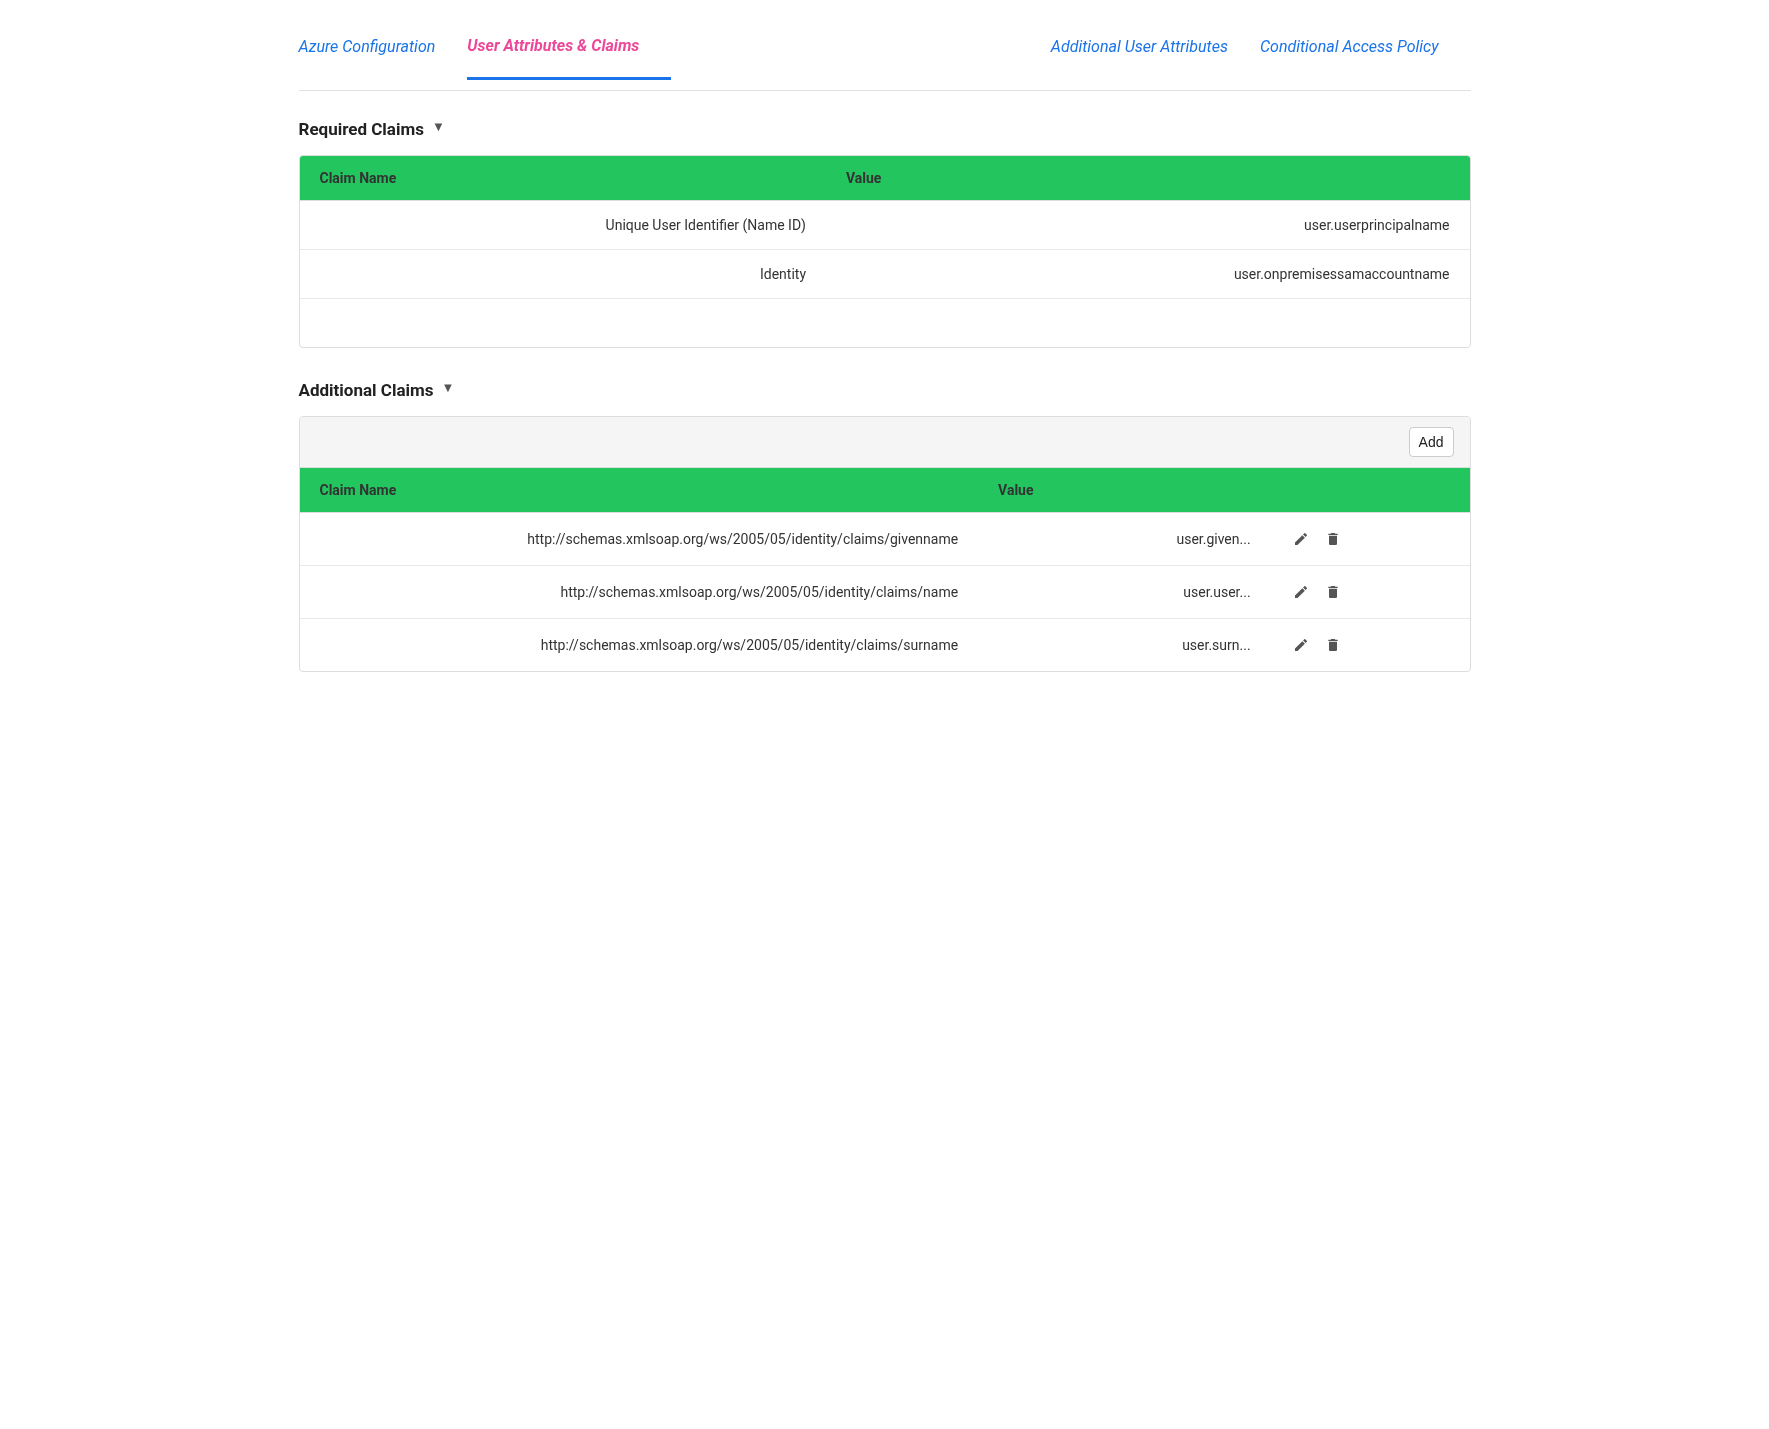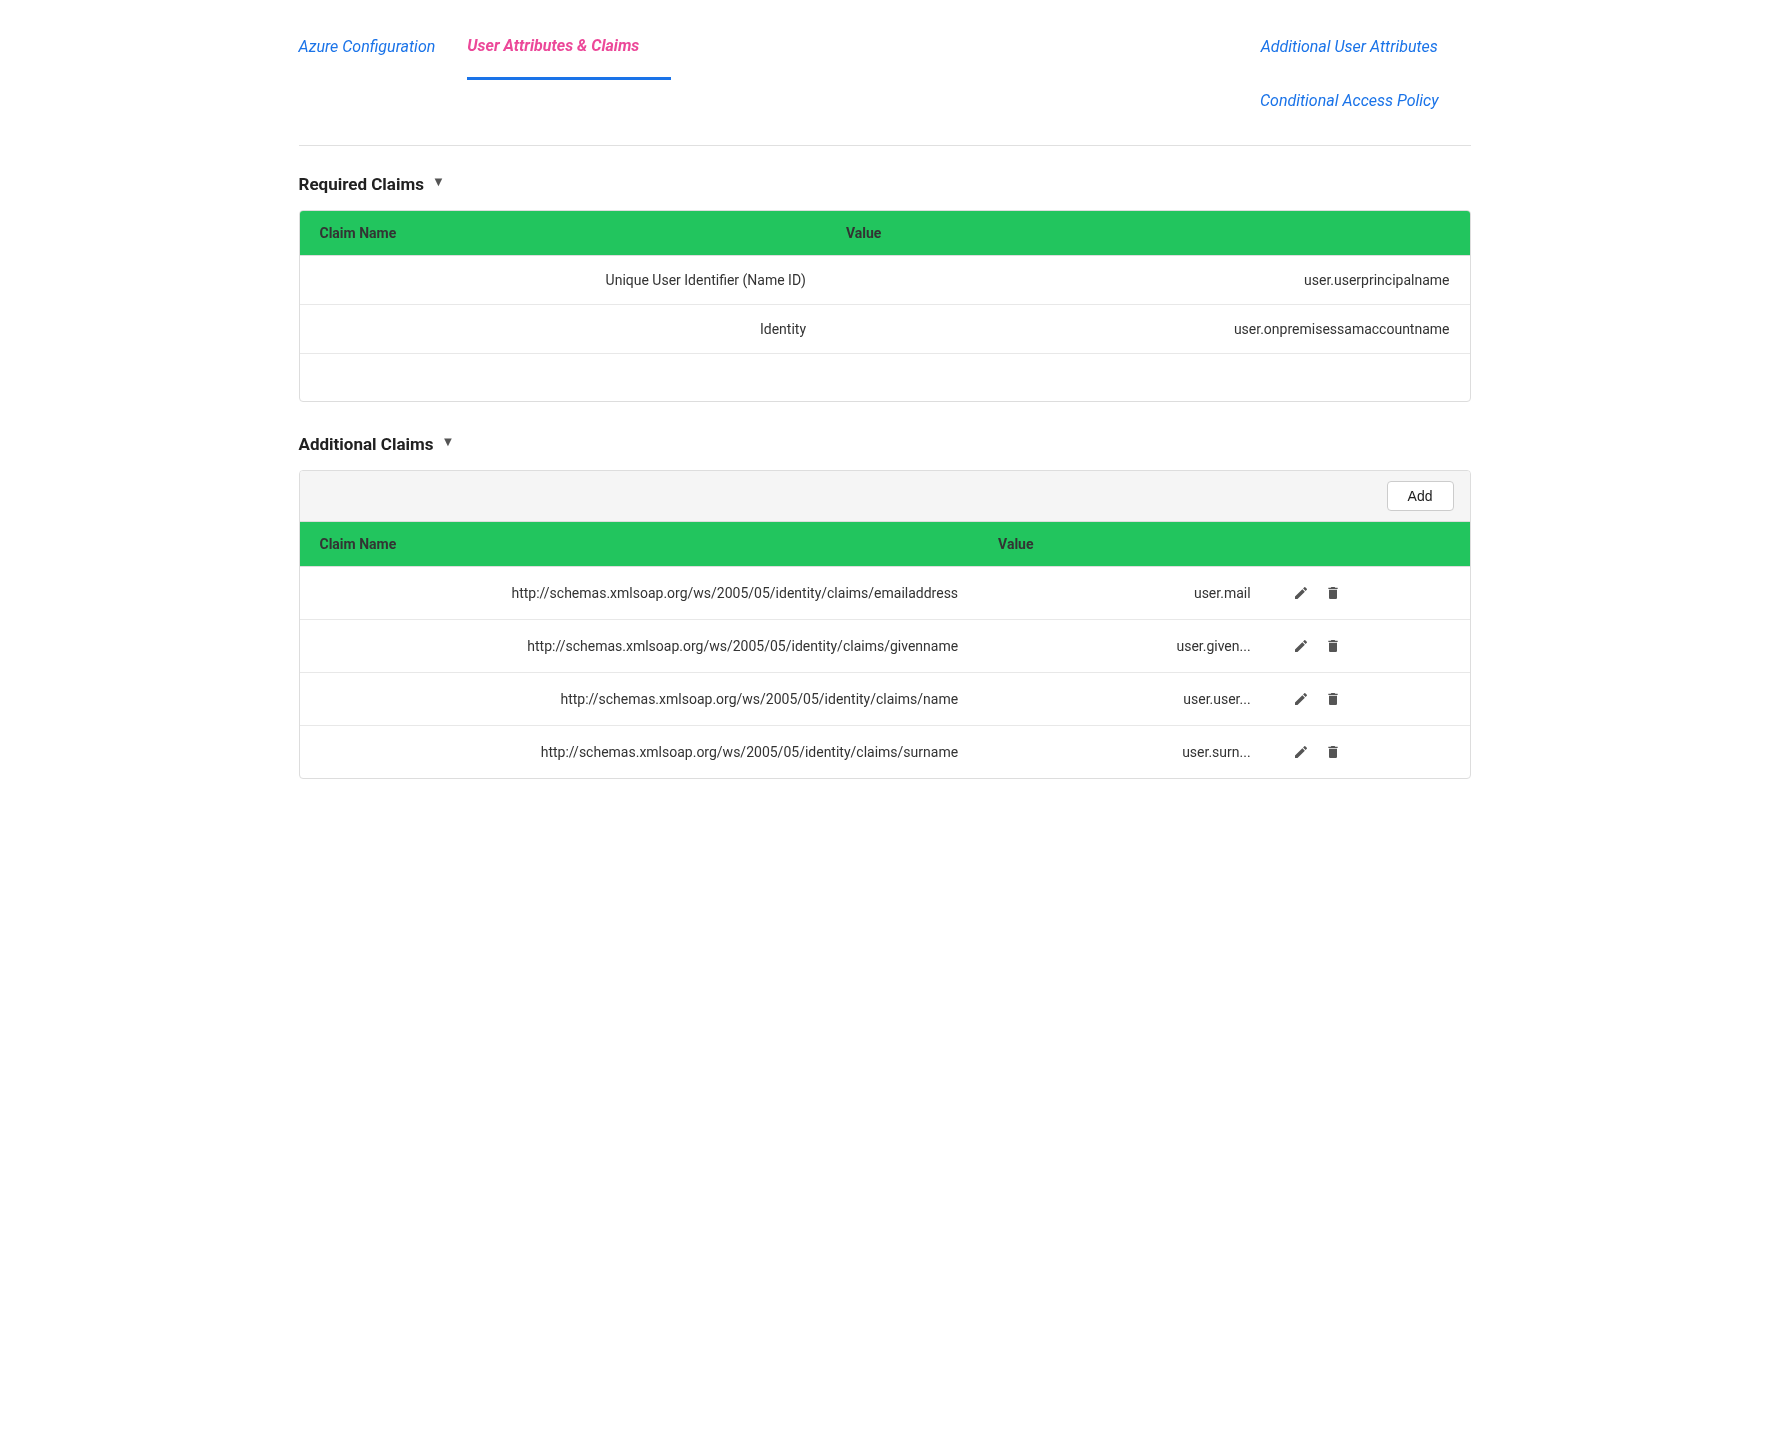--- a/index.html
+++ b/index.html
@@ -44,21 +44,21 @@
       text-align: center;
       line-height: 1.4;
     }
     .nav-item:first-child {
       padding-left: 0;
     }
     .nav-right {
       margin-left: auto;
       padding: 0 0 0 32px;
       display: flex;
-      flex-direction: column;
+      flex-direction: row;
       align-items: center;
       padding-bottom: 16px;
     }
 
     
     .section-header {
       display: flex;
       align-items: flex-start;
       font-size: 17px;
       font-weight: 700;
@@ -82,21 +82,21 @@
       background: #f5f5f5;
       padding: 10px 16px;
       display: flex;
       justify-content: flex-end;
       border-bottom: 1px solid #ddd;
     }
     .add-btn {
       background: #fff;
       border: 1px solid #ccc;
       border-radius: 4px;
-      padding: 6px 20px;
+      padding: 6px 9px;
       font-size: 14px;
       cursor: pointer;
       color: #212121;
     }
     table {
       width: 100%;
       border-collapse: collapse;
     }
     thead tr {
       background: #22c55e;
@@ -212,38 +212,20 @@
     <table class="additional-claims-table">
       <thead>
         <tr>
           <th>Claim Name</th>
           <th>Value</th>
           <th></th>
         </tr>
       </thead>
       <tbody>
         <tr>
-          <td>http://schemas.xmlsoap.org/ws/2005/05/identity/claims/emailaddress</td>
-          <td>user.mail</td>
-          <td>
-            <div class="actions-cell">
-              <button class="icon-btn" title="Edit">
-                <svg class="svg-icon" viewBox="0 0 24 24">
-                    <path d="M3 17.25V21h3.75L17.81 9.94l-3.75-3.75L3 17.25zM20.71 7.04a1 1 0 0 0 0-1.41l-2.34-2.34a1 1 0 0 0-1.41 0l-1.83 1.83 3.75 3.75 1.83-1.83z"></path>
-                  </svg>
-              </button>
-              <button class="icon-btn" title="Delete">
-                <svg class="svg-icon" viewBox="0 0 24 24">
-                    <path d="M6 19c0 1.1.9 2 2 2h8c1.1 0 2-.9 2-2V7H6v12zM19 4h-3.5l-1-1h-5l-1 1H5v2h14V4z"></path>
-                  </svg>
-              </button>
-            </div>
-          </td>
-        </tr>
-        <tr>
           <td>http://schemas.xmlsoap.org/ws/2005/05/identity/claims/givenname</td>
           <td>user.given...</td>
           <td>
             <div class="actions-cell">
               <button class="icon-btn" title="Edit">
                 <svg class="svg-icon" viewBox="0 0 24 24">
                     <path d="M3 17.25V21h3.75L17.81 9.94l-3.75-3.75L3 17.25zM20.71 7.04a1 1 0 0 0 0-1.41l-2.34-2.34a1 1 0 0 0-1.41 0l-1.83 1.83 3.75 3.75 1.83-1.83z"></path>
                   </svg>
               </button>
               <button class="icon-btn" title="Delete">

